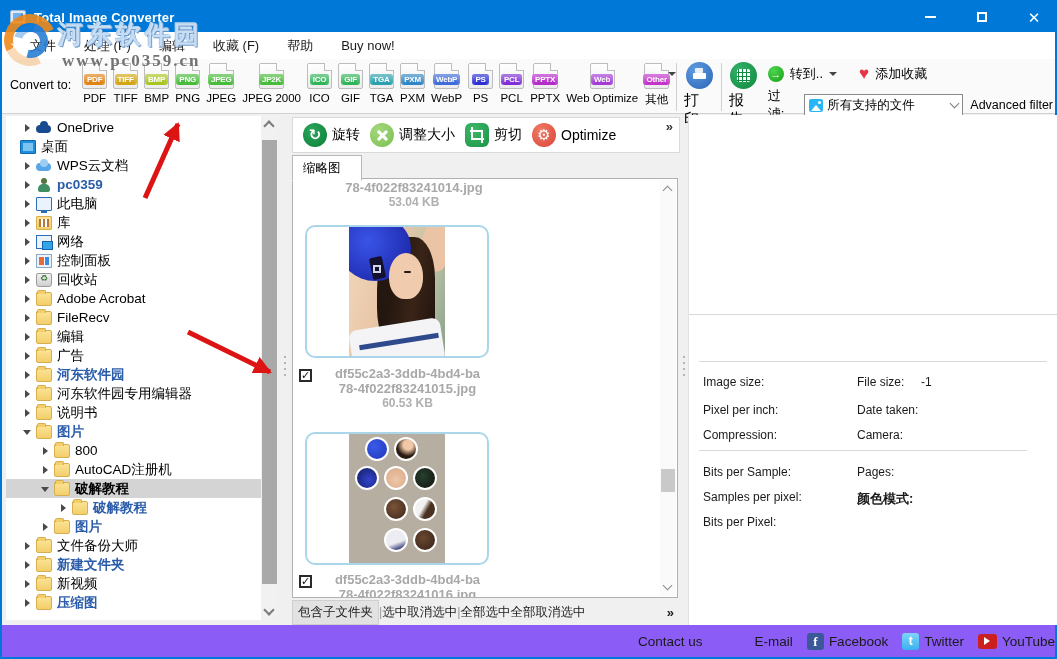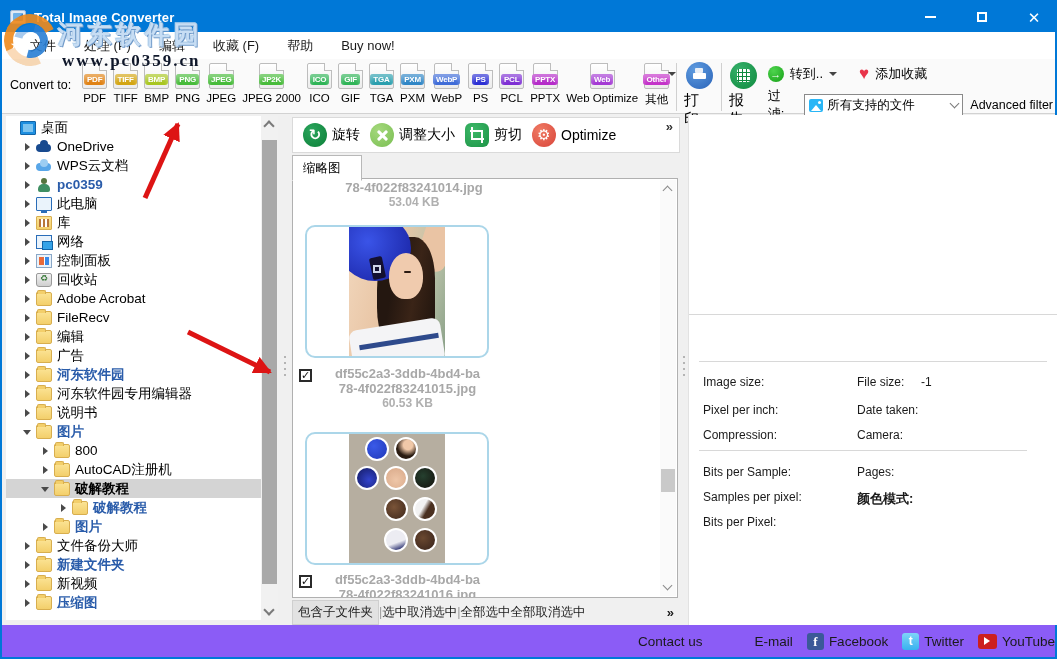--- a/index.html
+++ b/index.html
@@ -188,21 +188,21 @@
 
   
   .arrows-svg { position:absolute; inset:0; z-index:70; pointer-events:none; }
   .watermark { position:absolute; left:0; top:8px; z-index:80; pointer-events:none; }
   .wm-logo { position:absolute; left:2px; top:4px; width:52px; height:52px; }
   .wm-ring { position:absolute; inset:0; border-radius:50%; border:9px solid #ef8a1c; border-right-color:transparent; border-bottom-color:rgba(239,138,28,.35); transform:rotate(20deg); opacity:.9; }
   .wm-swoosh { position:absolute; left:10px; top:10px; width:34px; height:34px; border-radius:50%; border:8px solid #2a7fd4; border-left-color:transparent; border-top-color:rgba(42,127,212,.45); transform:rotate(-30deg); opacity:.9; }
   .wm-star { position:absolute; left:6px; top:24px; color:#fff; font-size:12px; }
   .wm-t1 { position:absolute; left:56px; top:8px; font-size:25px; font-weight:bold; letter-spacing:4px; color:rgba(205,226,246,.92);
            text-shadow:0 0 1px #7fa8d0,1px 1px 0 #6f98c8,-1px -1px 0 #bcd8f0; white-space:nowrap; }
-  .wm-t2 { position:absolute; left:60px; top:41px; font-size:17px; font-weight:bold; letter-spacing:2px; color:#0f172a; font-family:"Liberation Serif",serif; white-space:nowrap; }
+  .wm-t2 { position:absolute; left:60px; top:41px; font-size:17px; font-weight:bold; letter-spacing:2px; color:#737373; font-family:"Liberation Serif",serif; white-space:nowrap; }
 </style>
 </head>
 <body>
 
 <div class="window">
 
   <div class="titlebar">
     <span class="app-icon"></span>
     <span class="title-text">Total Image Converter</span>
     <div class="win-controls">
@@ -355,29 +355,29 @@
           <span class="dd-chevron"></span>
         </div>
         <span class="advfilter">Advanced filter</span>
       </div>
     </div>
   </div>
 
   <div class="tree-panel">
     <div class="tree-rows">
 
-    <div class="trow d0">
+    <div class="trow d1">
+          <span class="caret caret-right"></span>
+          <span class="ticon ic-cloud-dark"></span>
+          <span class="tlabel">OneDrive</span>
+        </div>
+        <div class="trow d0">
           <span class="caret caret-none"></span>
           <span class="ticon ic-desktop"></span>
           <span class="tlabel">桌面</span>
-        </div>
-        <div class="trow d1">
-          <span class="caret caret-right"></span>
-          <span class="ticon ic-cloud-dark"></span>
-          <span class="tlabel">OneDrive</span>
         </div>
         <div class="trow d1">
           <span class="caret caret-right"></span>
           <span class="ticon ic-cloud-light"></span>
           <span class="tlabel">WPS云文档</span>
         </div>
         <div class="trow d1 blue bold">
           <span class="caret caret-right"></span>
           <span class="ticon ic-user"></span>
           <span class="tlabel">pc0359</span>

